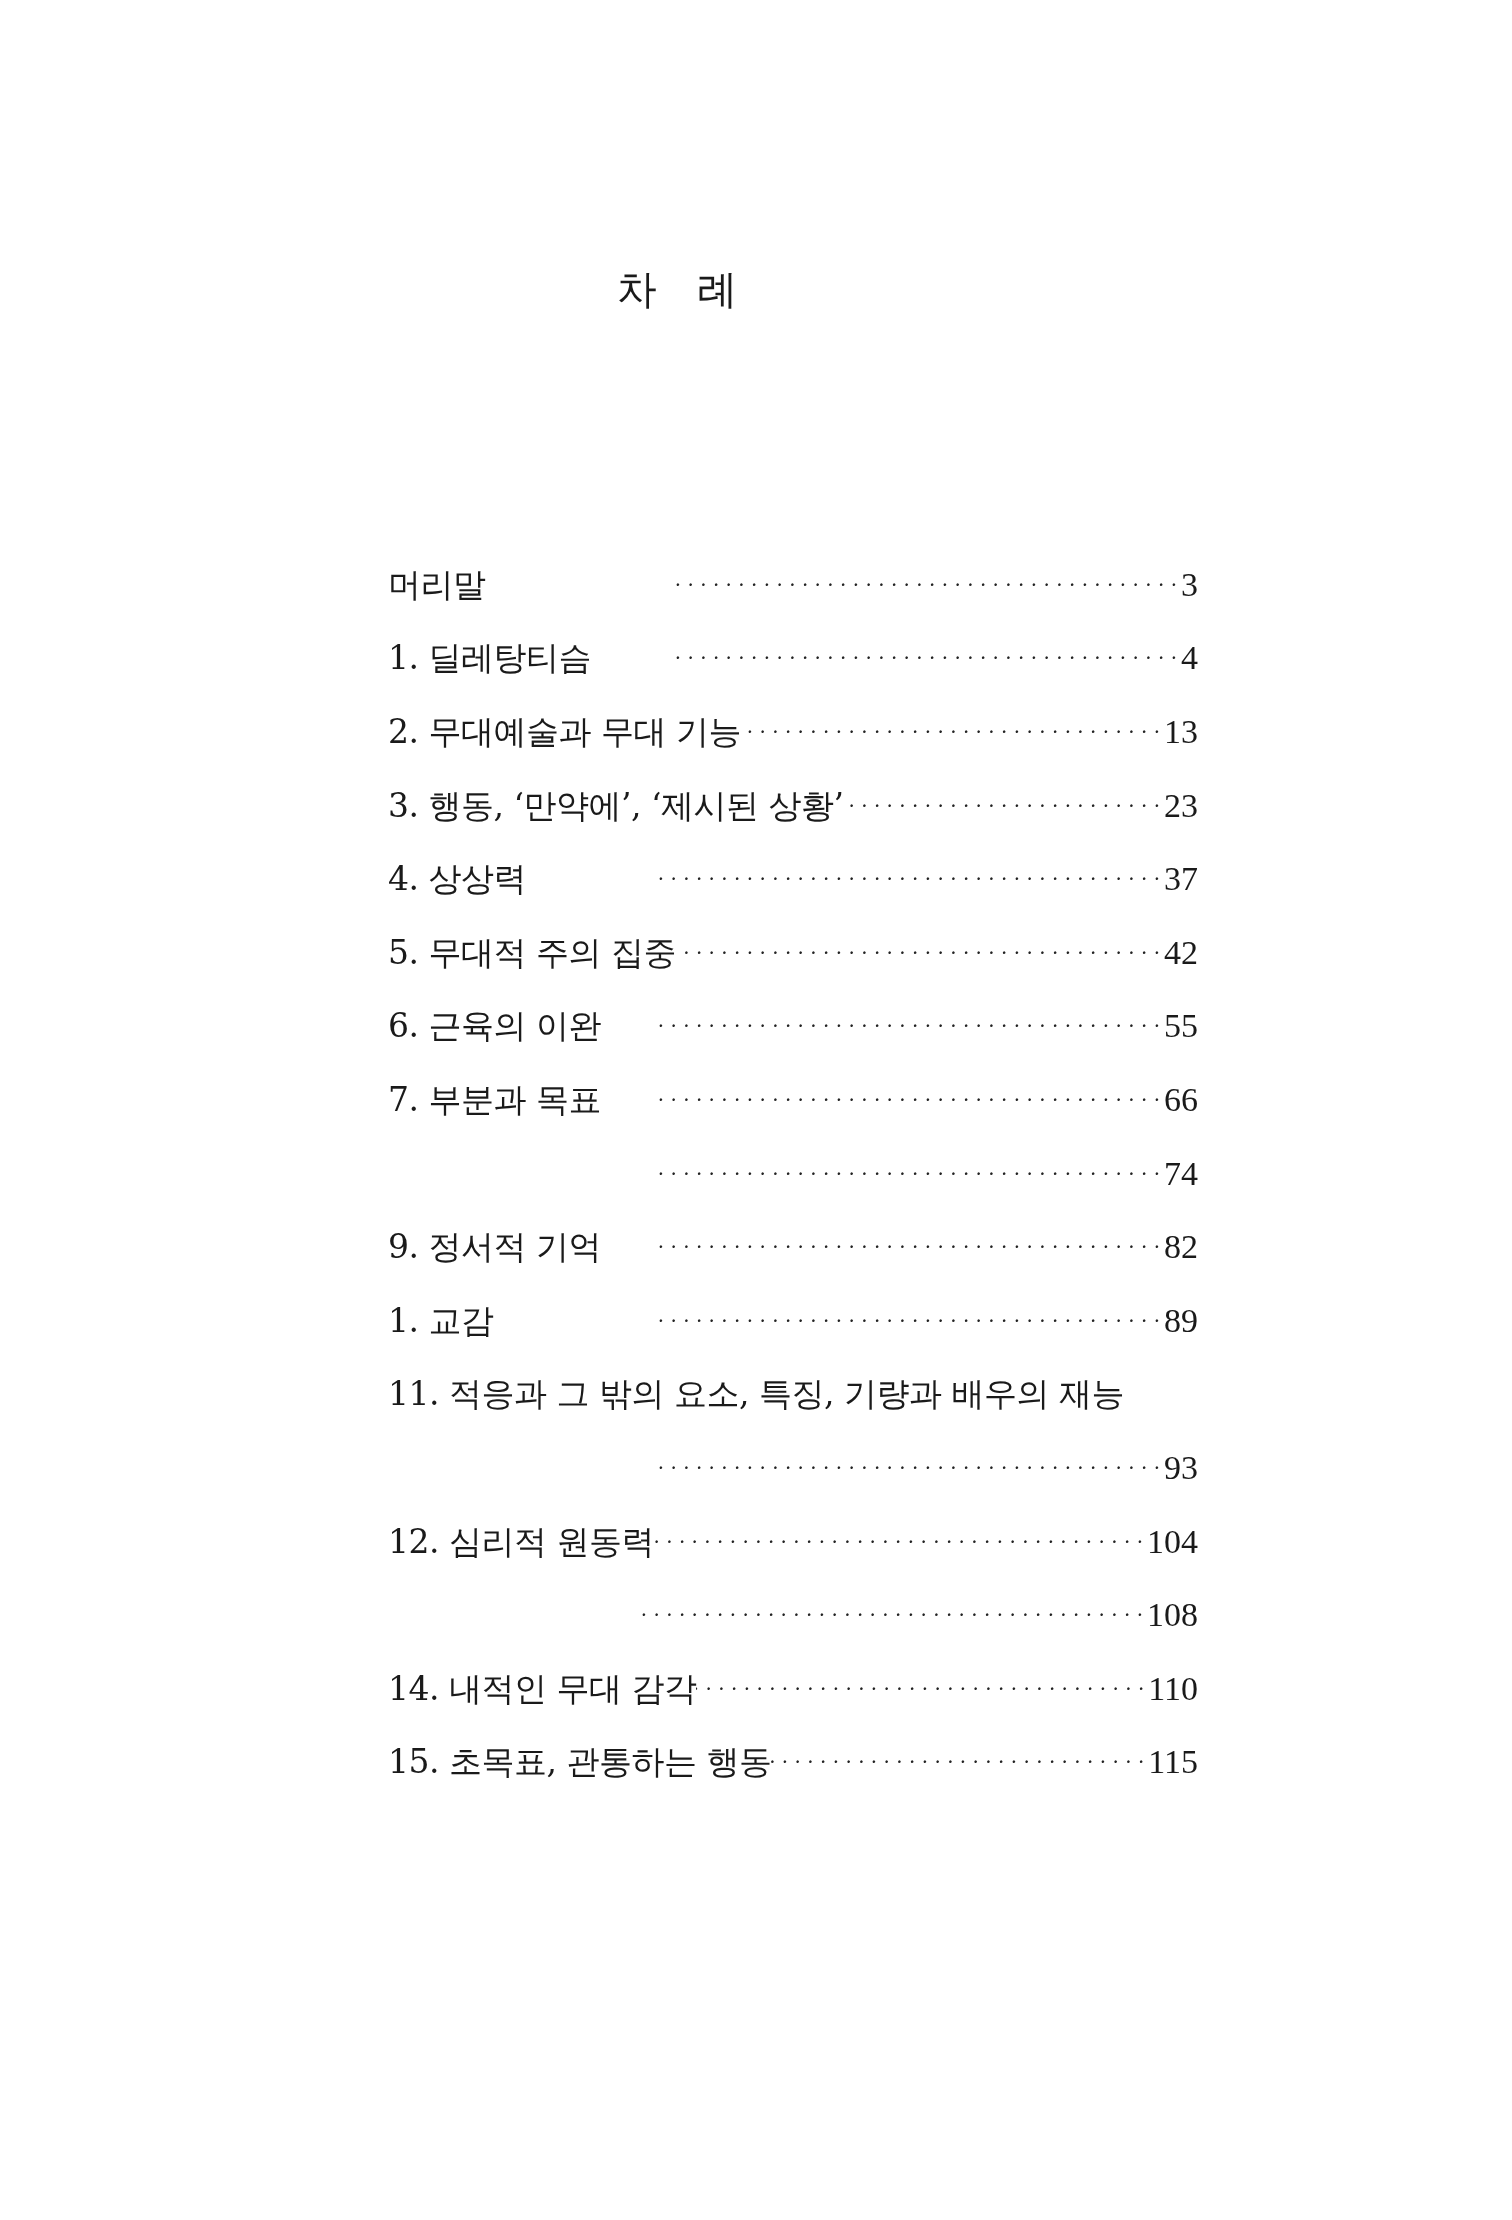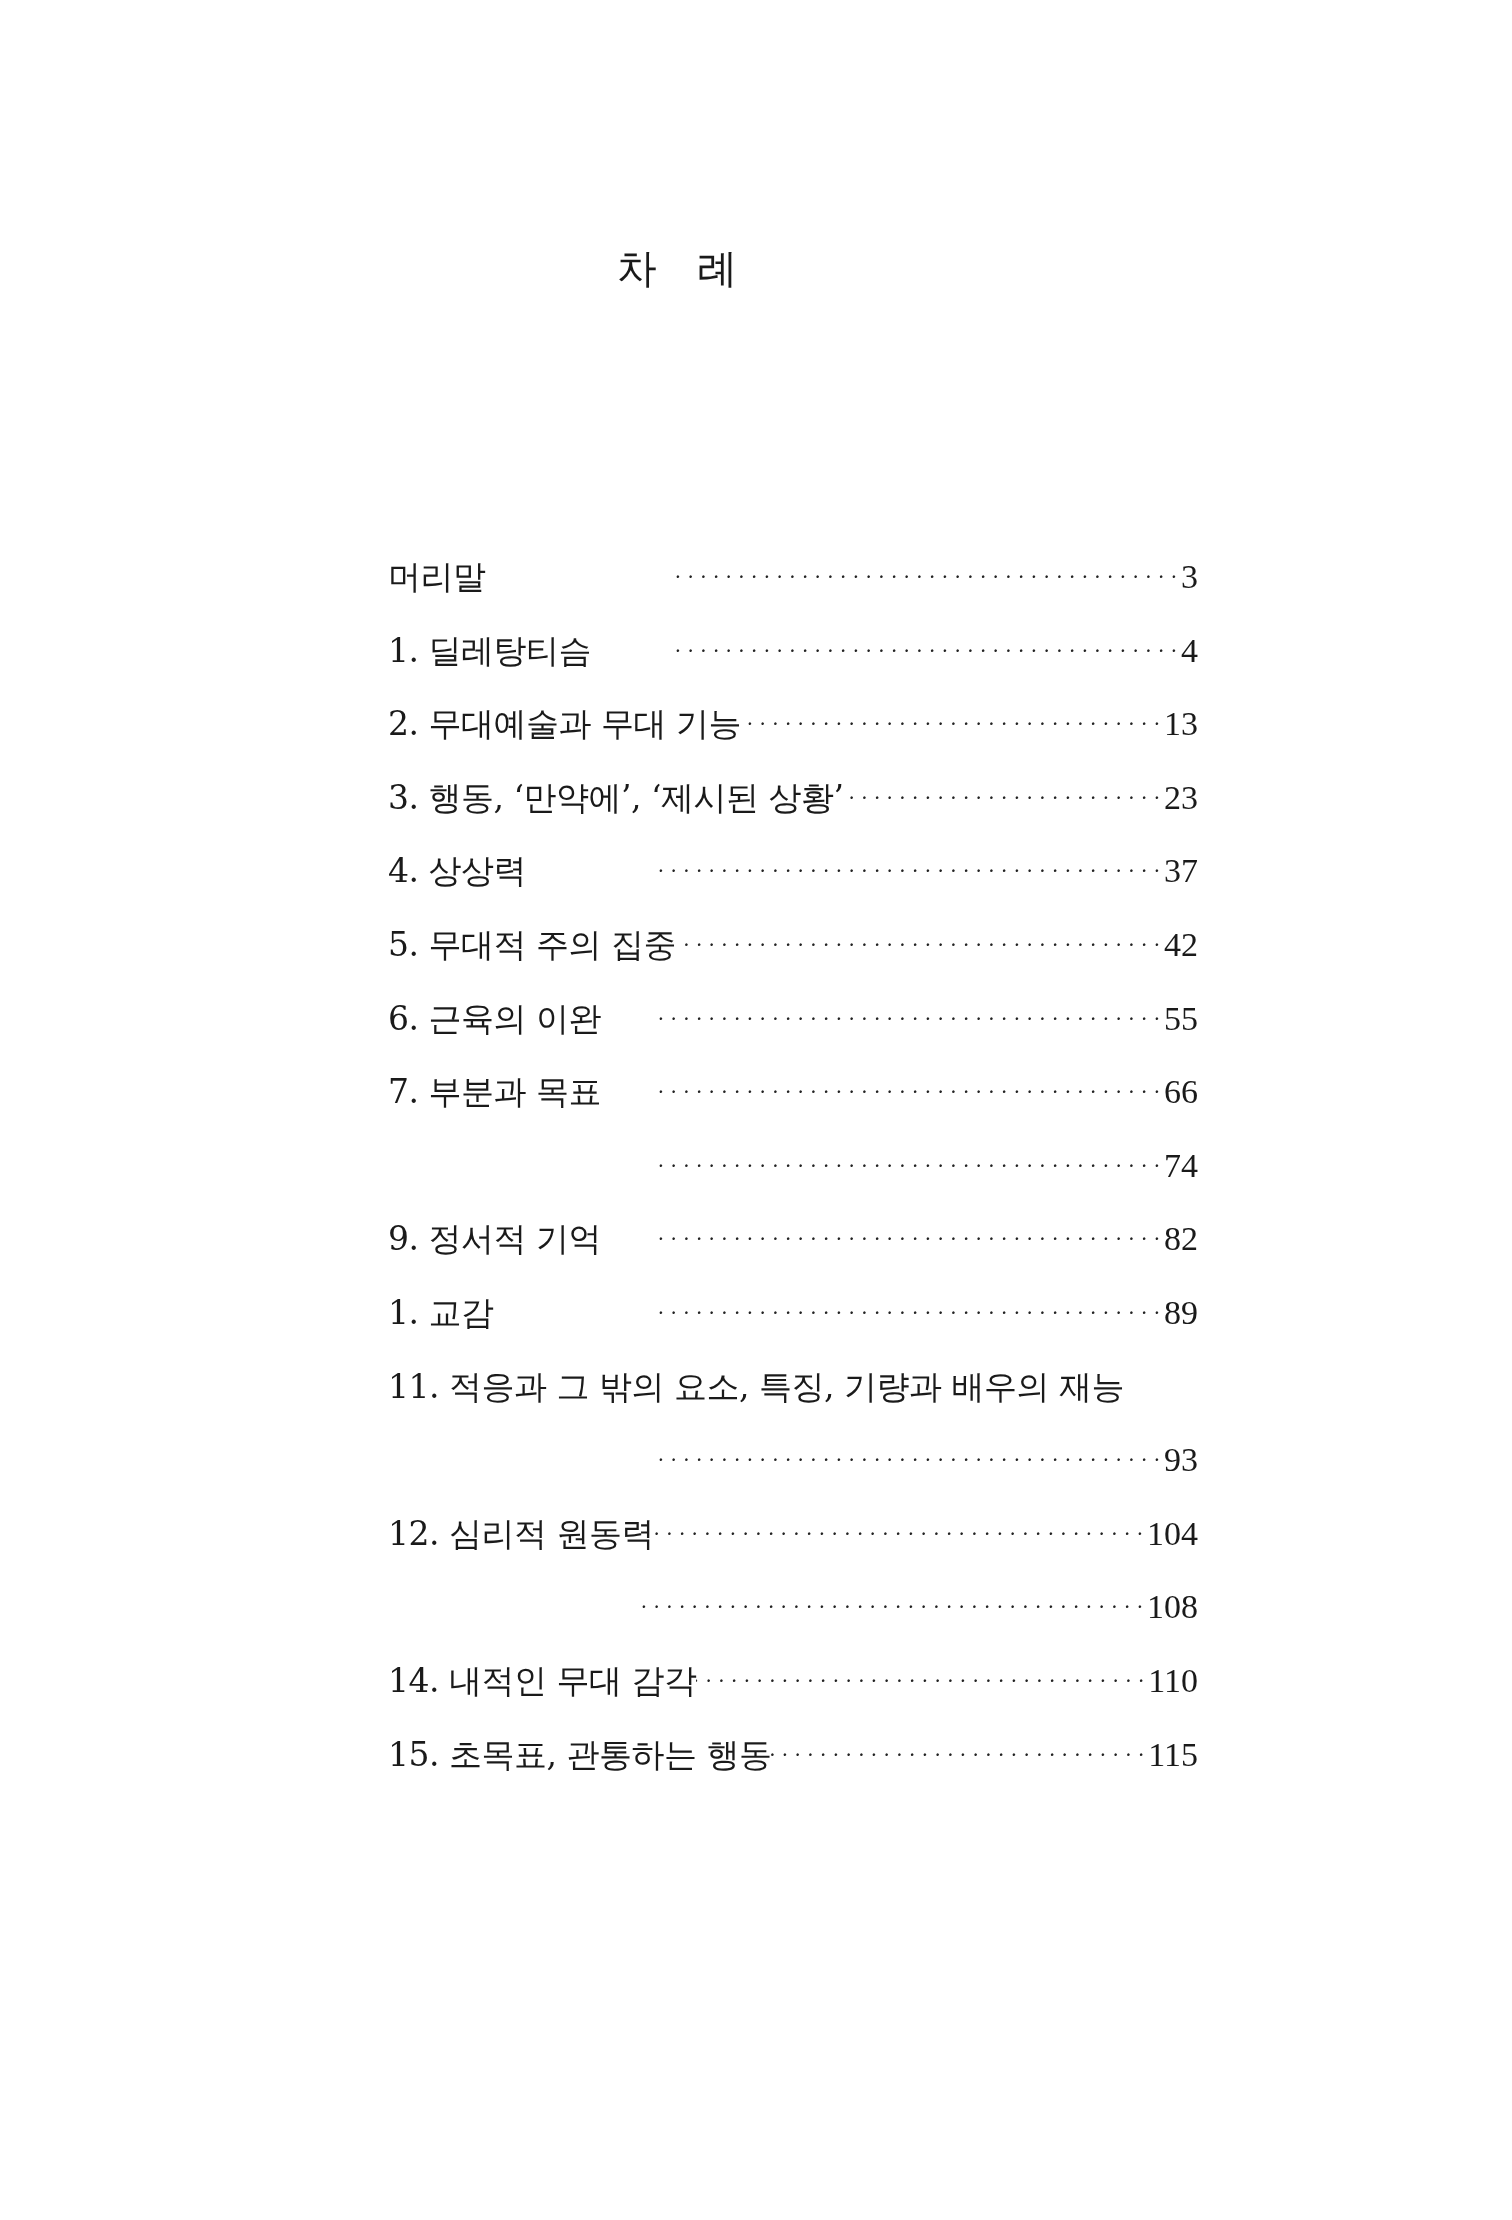--- a/index.html
+++ b/index.html
@@ -10,42 +10,42 @@
     body {
       width: 1512px;
       height: 2220px;
       position: relative;
       overflow: hidden;
       font-family: "DejaVu Serif", "Liberation Serif", serif;
       color: #1a1a1a;
     }
     .page-title {
       position: absolute;
-      top: 240px;
+      top: 261px;
       left: 0;
       width: 1368px;
       text-align: center;
       font-size: 40px;
       letter-spacing: 14px;
       line-height: 56px;
       font-weight: normal;
       margin: 0;
     }
     .toc {
       position: absolute;
       left: 388px;
       top: 548px;
       width: 810px;
       margin: 0;
       padding: 0;
       list-style: none;
     }
     .toc-row {
       display: flex;
-      align-items: flex-start;
+      align-items: center;
       height: 73.6px;
       line-height: 58px;
       font-size: 33px;
       white-space: nowrap;
     }
     .toc-label {
       flex: 0 0 auto;
       letter-spacing: -0.5px;
     }
     .toc-leader {

